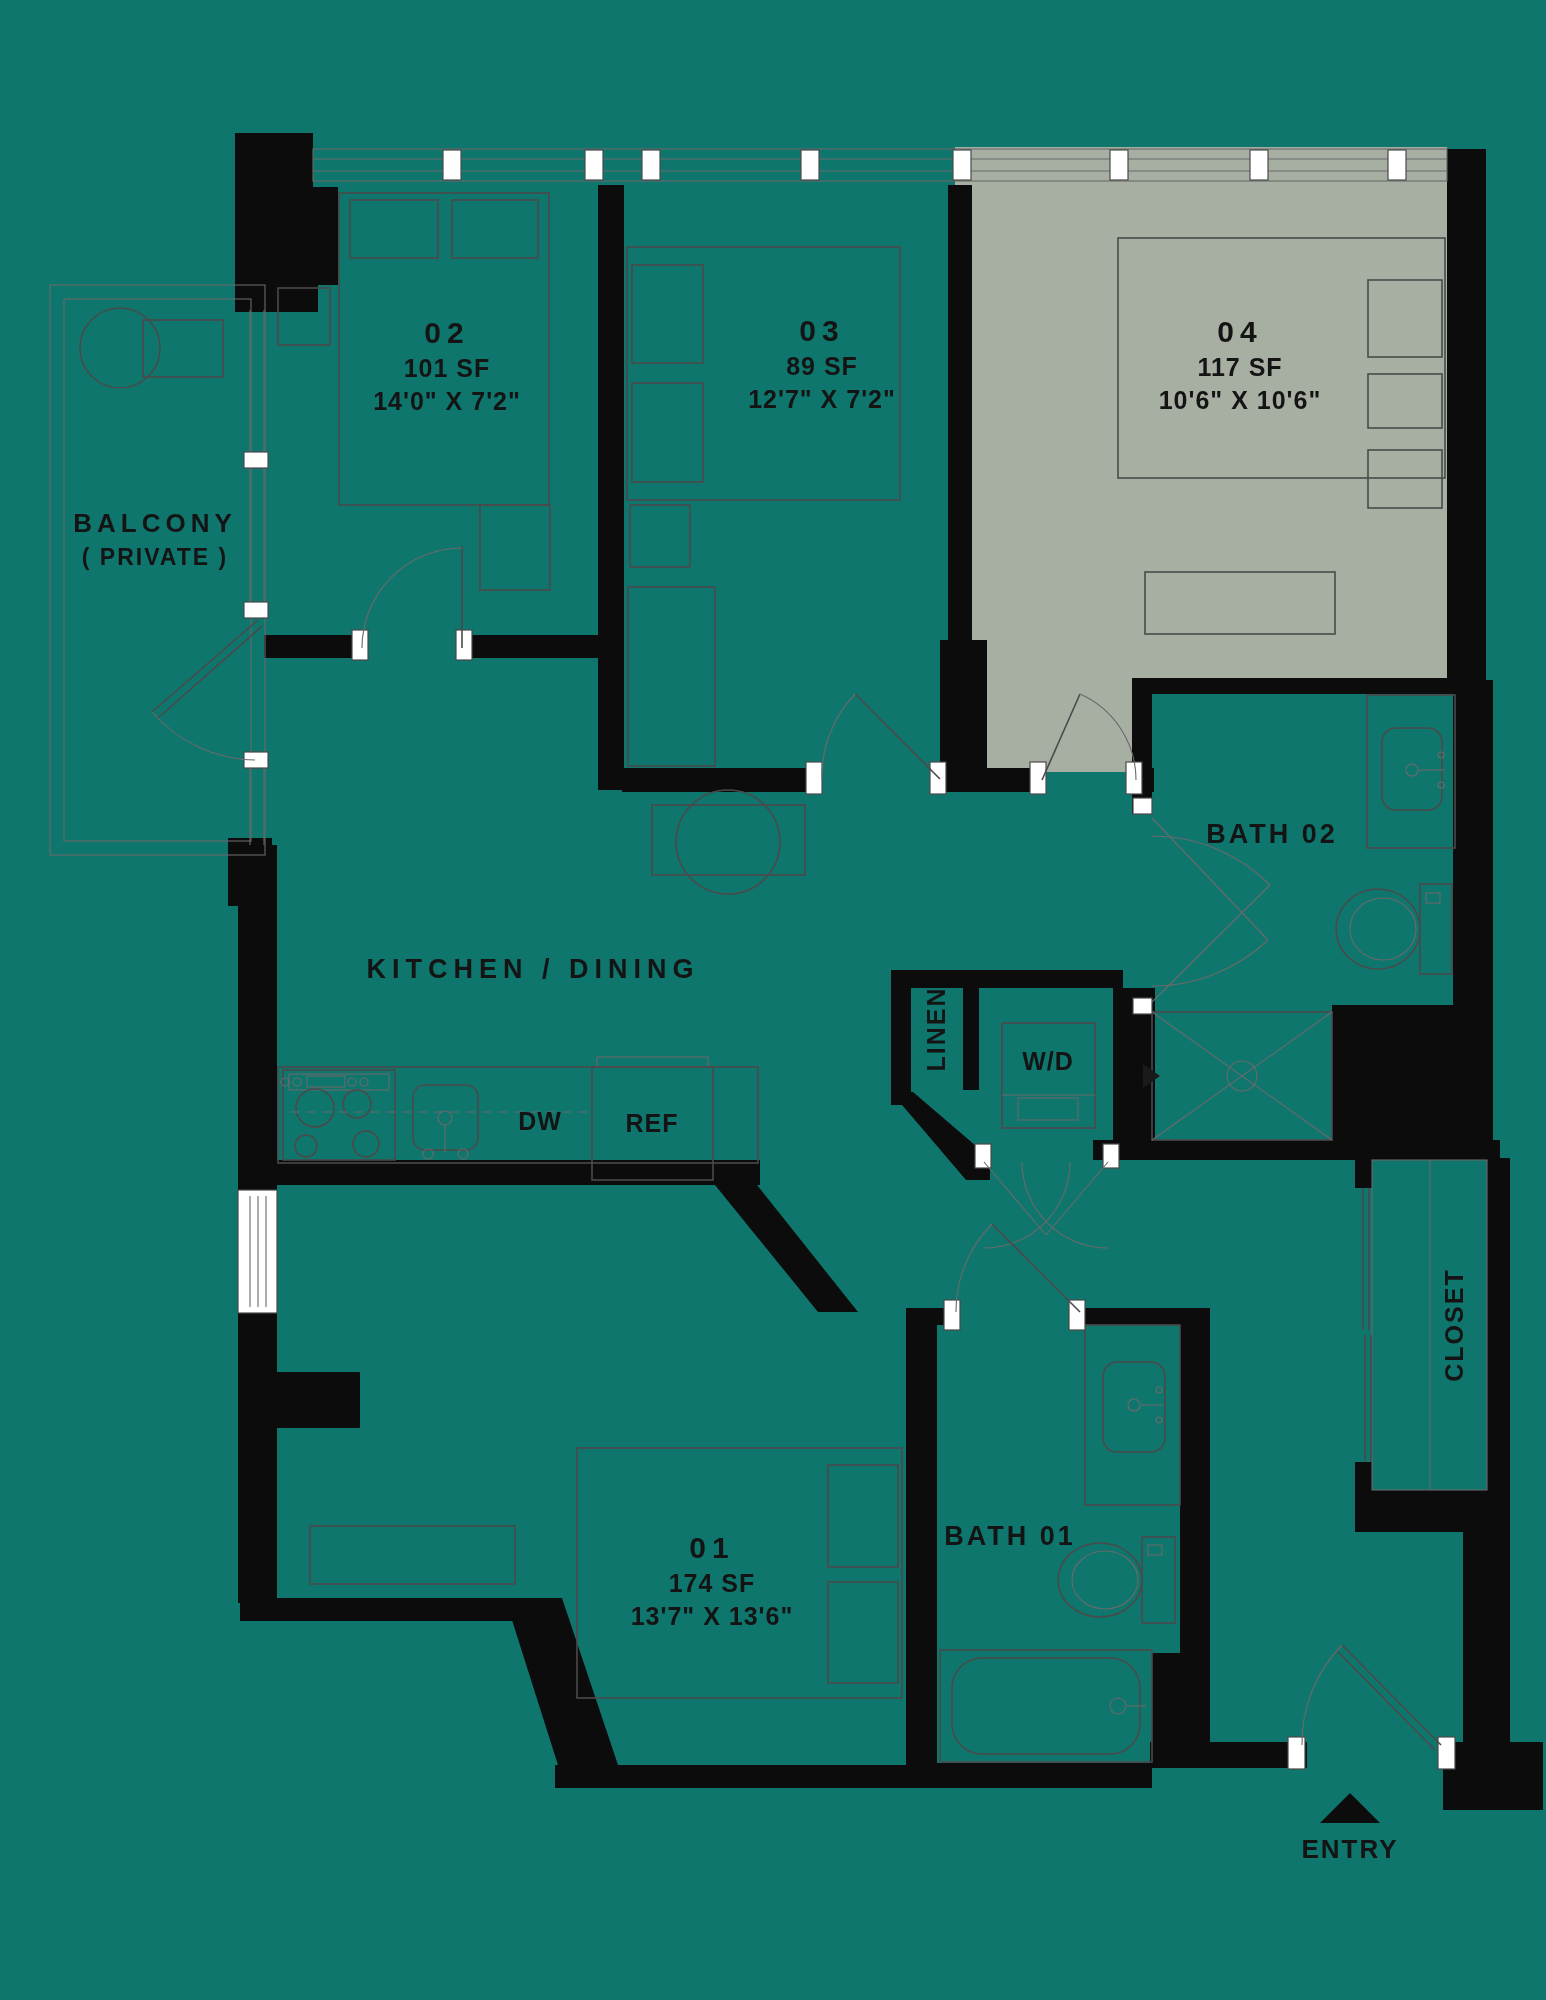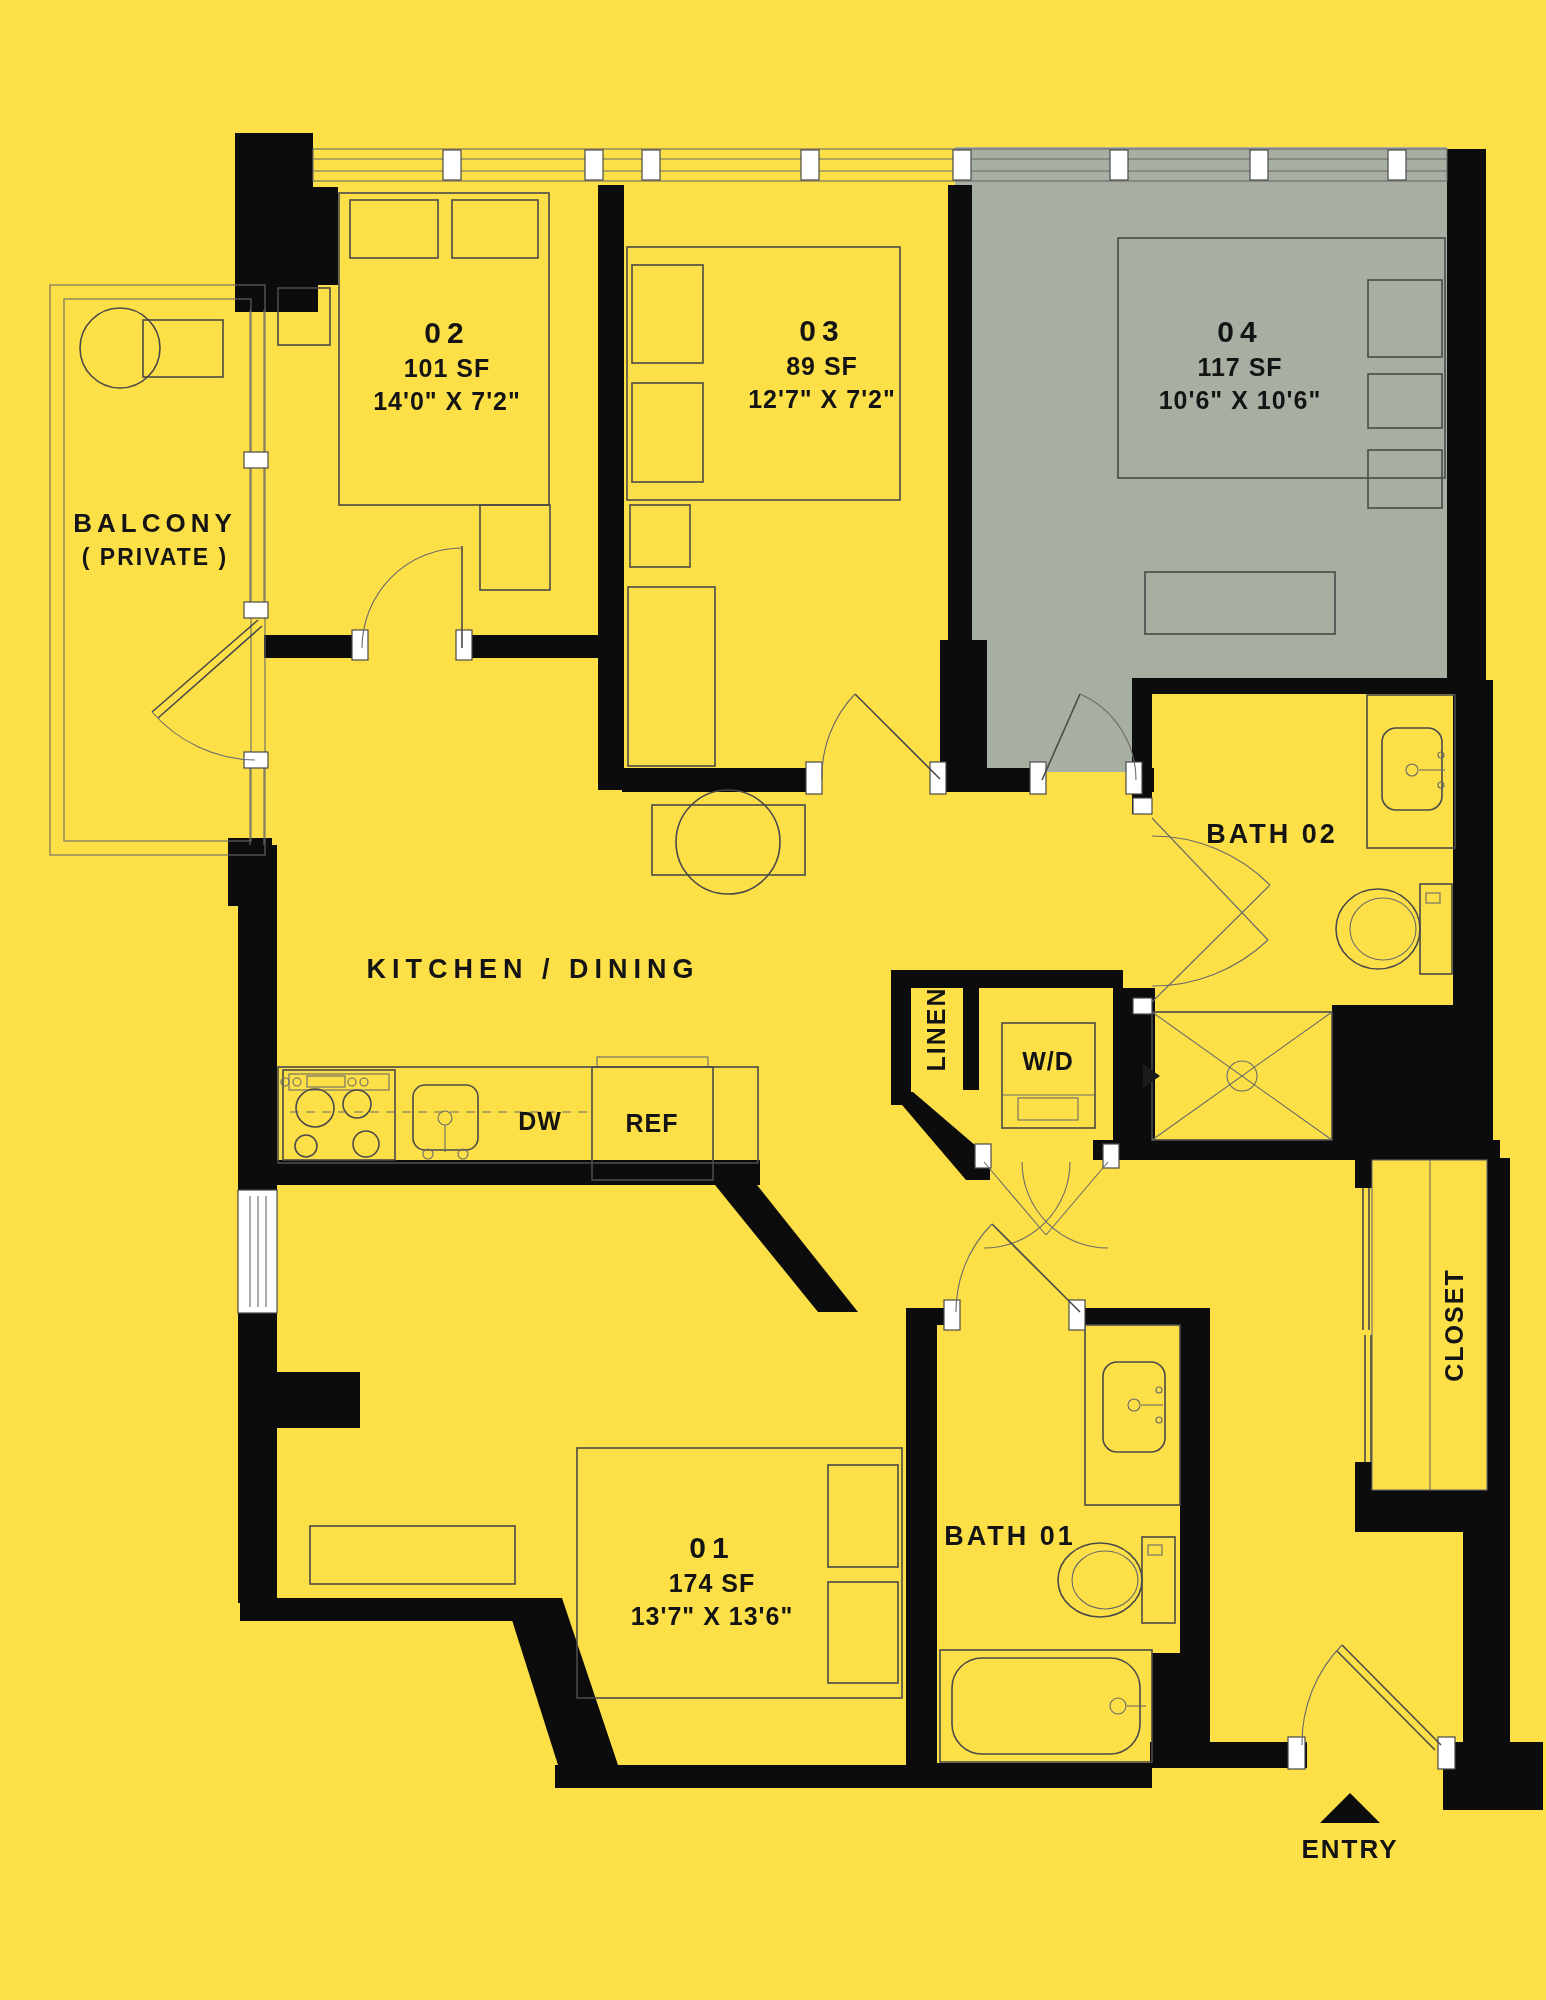--- a/index.html
+++ b/index.html
@@ -1,16 +1,16 @@
 <!DOCTYPE html>
 <html><head>
 <meta charset="utf-8">
 <style>
   html,body{margin:0;padding:0;background:#ffffff;}
-  .stage{position:relative;width:1546px;height:2000px;background:#fde047;}
+  .stage{position:relative;width:1546px;height:2000px;background:#0f766e;}
   svg{display:block;font-family:"Liberation Sans","DejaVu Sans",sans-serif;}
   .wall{fill:#0c0c0c;stroke:none;}
   .ln{fill:none;stroke:#4a4a4a;stroke-width:1.6;}
   .lnthin{fill:none;stroke:#6a6a6a;stroke-width:1.1;}
   .frame{fill:#ffffff;stroke:#4a4a4a;stroke-width:1.2;}
   .lbl{fill:#141414;font-weight:bold;}
   .num{font-size:30px;letter-spacing:6px;}
   .sub{font-size:25px;letter-spacing:1px;}
   .big{font-size:27px;letter-spacing:6px;}
   .bath{font-size:27px;letter-spacing:3px;}

